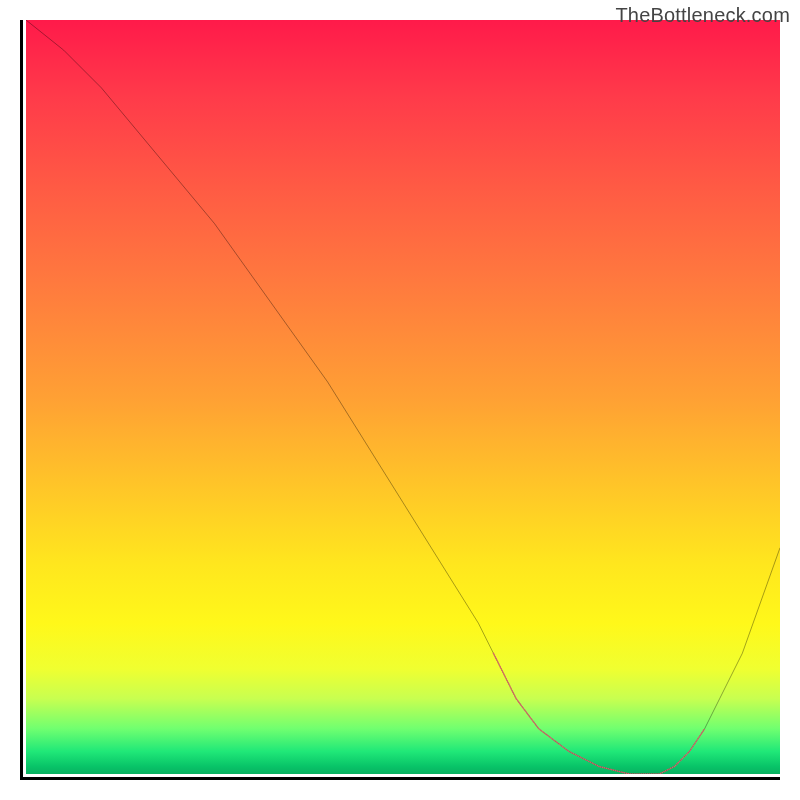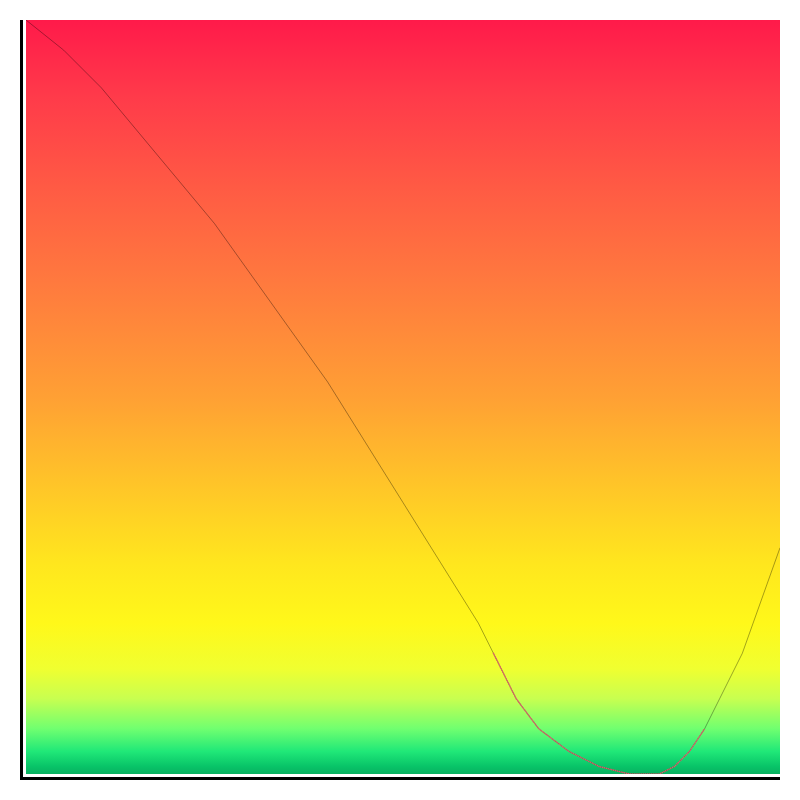--- a/index.html
+++ b/index.html
@@ -67,20 +67,21 @@
     right: 0;
     bottom: 3px;
     width: calc(100% - 3px);
     height: calc(100% - 3px);
   }
 </style>
 </head>
 <body>
 
 <div class="chart-container">
+  <div class="watermark">TheBottleneck.com</div>
   <div class="plot-area">
     <div class="gradient-bg"></div>
     <svg class="overlay" viewBox="0 0 100 100" preserveAspectRatio="none">
       <path id="curve-path" fill="none" stroke="#000000" stroke-width="0.35" vector-effect="non-scaling-stroke" d="M0.00 0.00 L5.00 4.00 L10.00 9.00 L15.00 15.00 L20.00 21.00 L25.00 27.00 L30.00 34.00 L35.00 41.00 L40.00 48.00 L45.00 56.00 L50.00 64.00 L55.00 72.00 L60.00 80.00 L62.00 84.00 L65.00 90.00 L68.00 94.00 L72.00 97.00 L76.00 99.00 L80.00 100.00 L84.00 100.00 L86.00 99.00 L88.00 97.00 L90.00 94.00 L92.00 90.00 L95.00 84.00 L100.00 70.00"></path>
       <path id="highlight-path" fill="none" stroke="#d9606a" stroke-width="1.6" stroke-linecap="round" stroke-dasharray="0.1 1.8" vector-effect="non-scaling-stroke" d="M62.00 84.00 L65.00 90.00 L68.00 94.00 L72.00 97.00 L76.00 99.00 L80.00 100.00 L84.00 100.00 L86.00 99.00 L88.00 97.00 L90.00 94.00"></path>
     </svg>
   </div>
 </div>
 
 </body></html>

